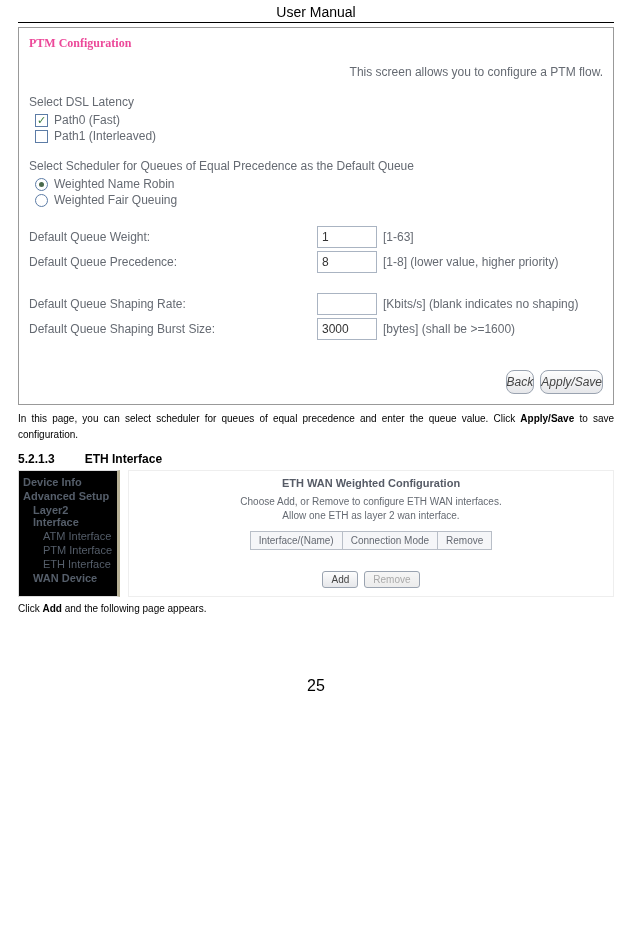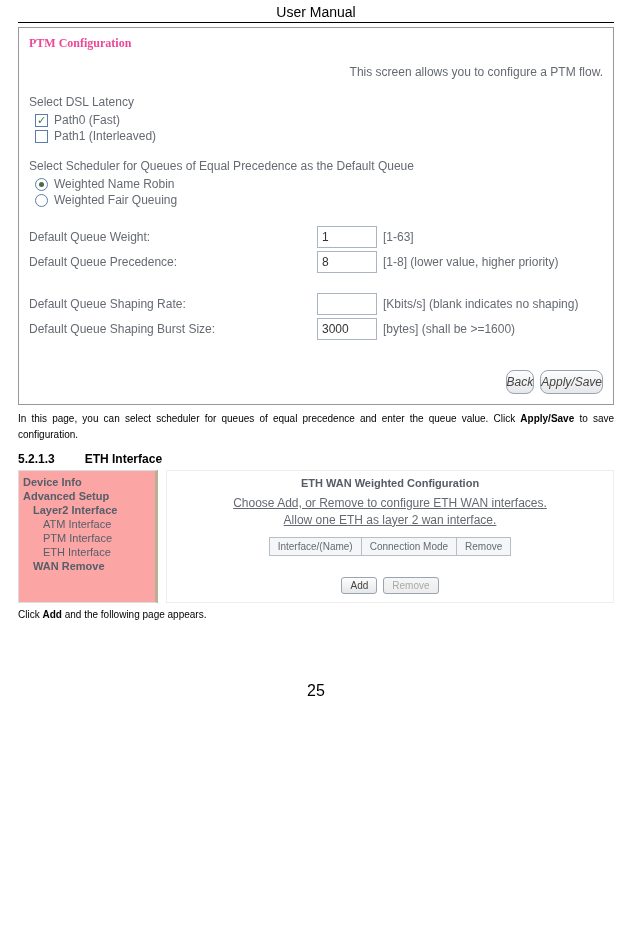--- a/index.html
+++ b/index.html
@@ -134,30 +134,30 @@
   }
   .section-num { font-weight: bold; }
   .section-title { font-weight: bold; }
 
   .eth-wrap {
     display: flex;
     gap: 8px;
     margin-bottom: 4px;
   }
   .eth-sidebar {
-    width: 140px;
+    width: 102px;
     font-family: Tahoma, Arial, sans-serif;
     font-size: 11px;
     color: #555e6a;
     border-right: 3px solid #b7b095;
     border-left: 1px solid #ddd;
     border-top: 1px solid #ddd;
     border-bottom: 1px solid #ddd;
     padding: 4px 0 4px 4px;
-    background: #fca5a5;
+    background: #000000;
   }
   .eth-sidebar .lvl0 { font-weight: bold; padding: 1px 0; }
   .eth-sidebar .lvl1 { font-weight: bold; padding: 1px 0 1px 10px; }
   .eth-sidebar .lvl2 { padding: 1px 0 1px 20px; }
   .eth-main {
     flex: 1;
     font-family: Tahoma, Arial, sans-serif;
     font-size: 11px;
     color: #656a72;
     border: 1px solid #eee;
@@ -166,22 +166,21 @@
   .eth-main-title {
     font-weight: bold;
     text-align: center;
     padding: 2px 0 6px;
     color: #565b66;
   }
   .eth-main-desc {
     text-align: center;
     line-height: 1.4;
     margin-bottom: 8px;
-    font-size: 12px;
-    text-decoration: underline;
+    font-size: 10px;
   }
   .eth-table {
     margin: 0 auto 21px auto;
     border-collapse: collapse;
   }
   .eth-table th {
     border: 1px solid #b8bec7;
     padding: 3px 8px;
     font-weight: normal;
     color: #656a72;
@@ -291,21 +290,21 @@
 
 
   <div class="eth-wrap">
     <div class="eth-sidebar">
       <div class="lvl0">Device Info</div>
       <div class="lvl0">Advanced Setup</div>
       <div class="lvl1">Layer2 Interface</div>
       <div class="lvl2">ATM Interface</div>
       <div class="lvl2">PTM Interface</div>
       <div class="lvl2">ETH Interface</div>
-      <div class="lvl1">WAN Remove</div>
+      <div class="lvl1">WAN Device</div>
     </div>
     <div class="eth-main">
       <div class="eth-main-title">ETH WAN Weighted Configuration</div>
       <div class="eth-main-desc">
         <span>Choose Add, or Remove to configure ETH WAN interfaces.</span><br>
         <span>Allow one ETH as layer 2 wan interface.</span>
       </div>
       <table class="eth-table">
         <tbody>
             <tr>

